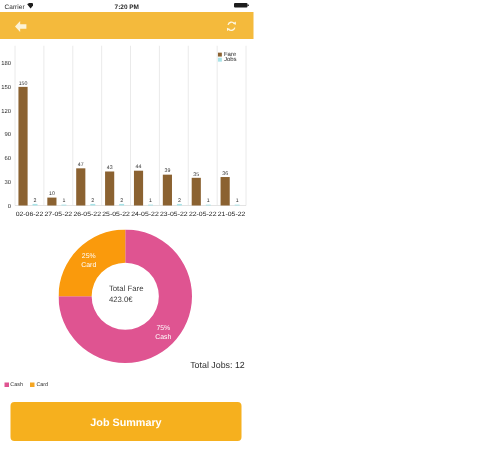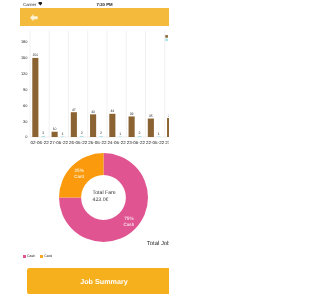--- a/index.html
+++ b/index.html
@@ -1,19 +1,19 @@
 <!DOCTYPE html>
 <html><head>
 <meta charset="utf-8">
 <style>
   html,body{margin:0;padding:0;background:#fff;}
   body{width:169px;height:300px;overflow:hidden;
        font-family:"Liberation Sans",sans-serif;color:#222;
        -webkit-font-smoothing:antialiased;text-rendering:geometricPrecision;}
-  #root{position:relative;width:169px;height:300px;transform:translateZ(0);margin-left:20px;}
+  #root{position:relative;width:169px;height:300px;transform:translateZ(0);}
 
   
   .statusbar{position:absolute;left:0;top:0;width:169px;height:9px;
              background:#fff;}
   .sb-carrier{position:absolute;left:3px;top:1.5px;font-size:4.3px;color:#1d1d1d;letter-spacing:.05px;}
   .sb-wifi{position:absolute;left:17.6px;top:2.1px;}
   .sb-time{position:absolute;left:0;right:0;top:1.5px;text-align:center;font-size:4.3px;color:#1d1d1d;font-weight:bold;}
   .sb-batt{position:absolute;left:156.4px;top:1.9px;width:8.2px;height:2.9px;
            background:#1d1d1d;border-radius:0.7px;box-sizing:border-box;}
   .sb-battcap{position:absolute;left:165.0px;top:2.5px;width:0.9px;height:1.6px;background:#1d1d1d;border-radius:0 0.6px 0.6px 0;}

